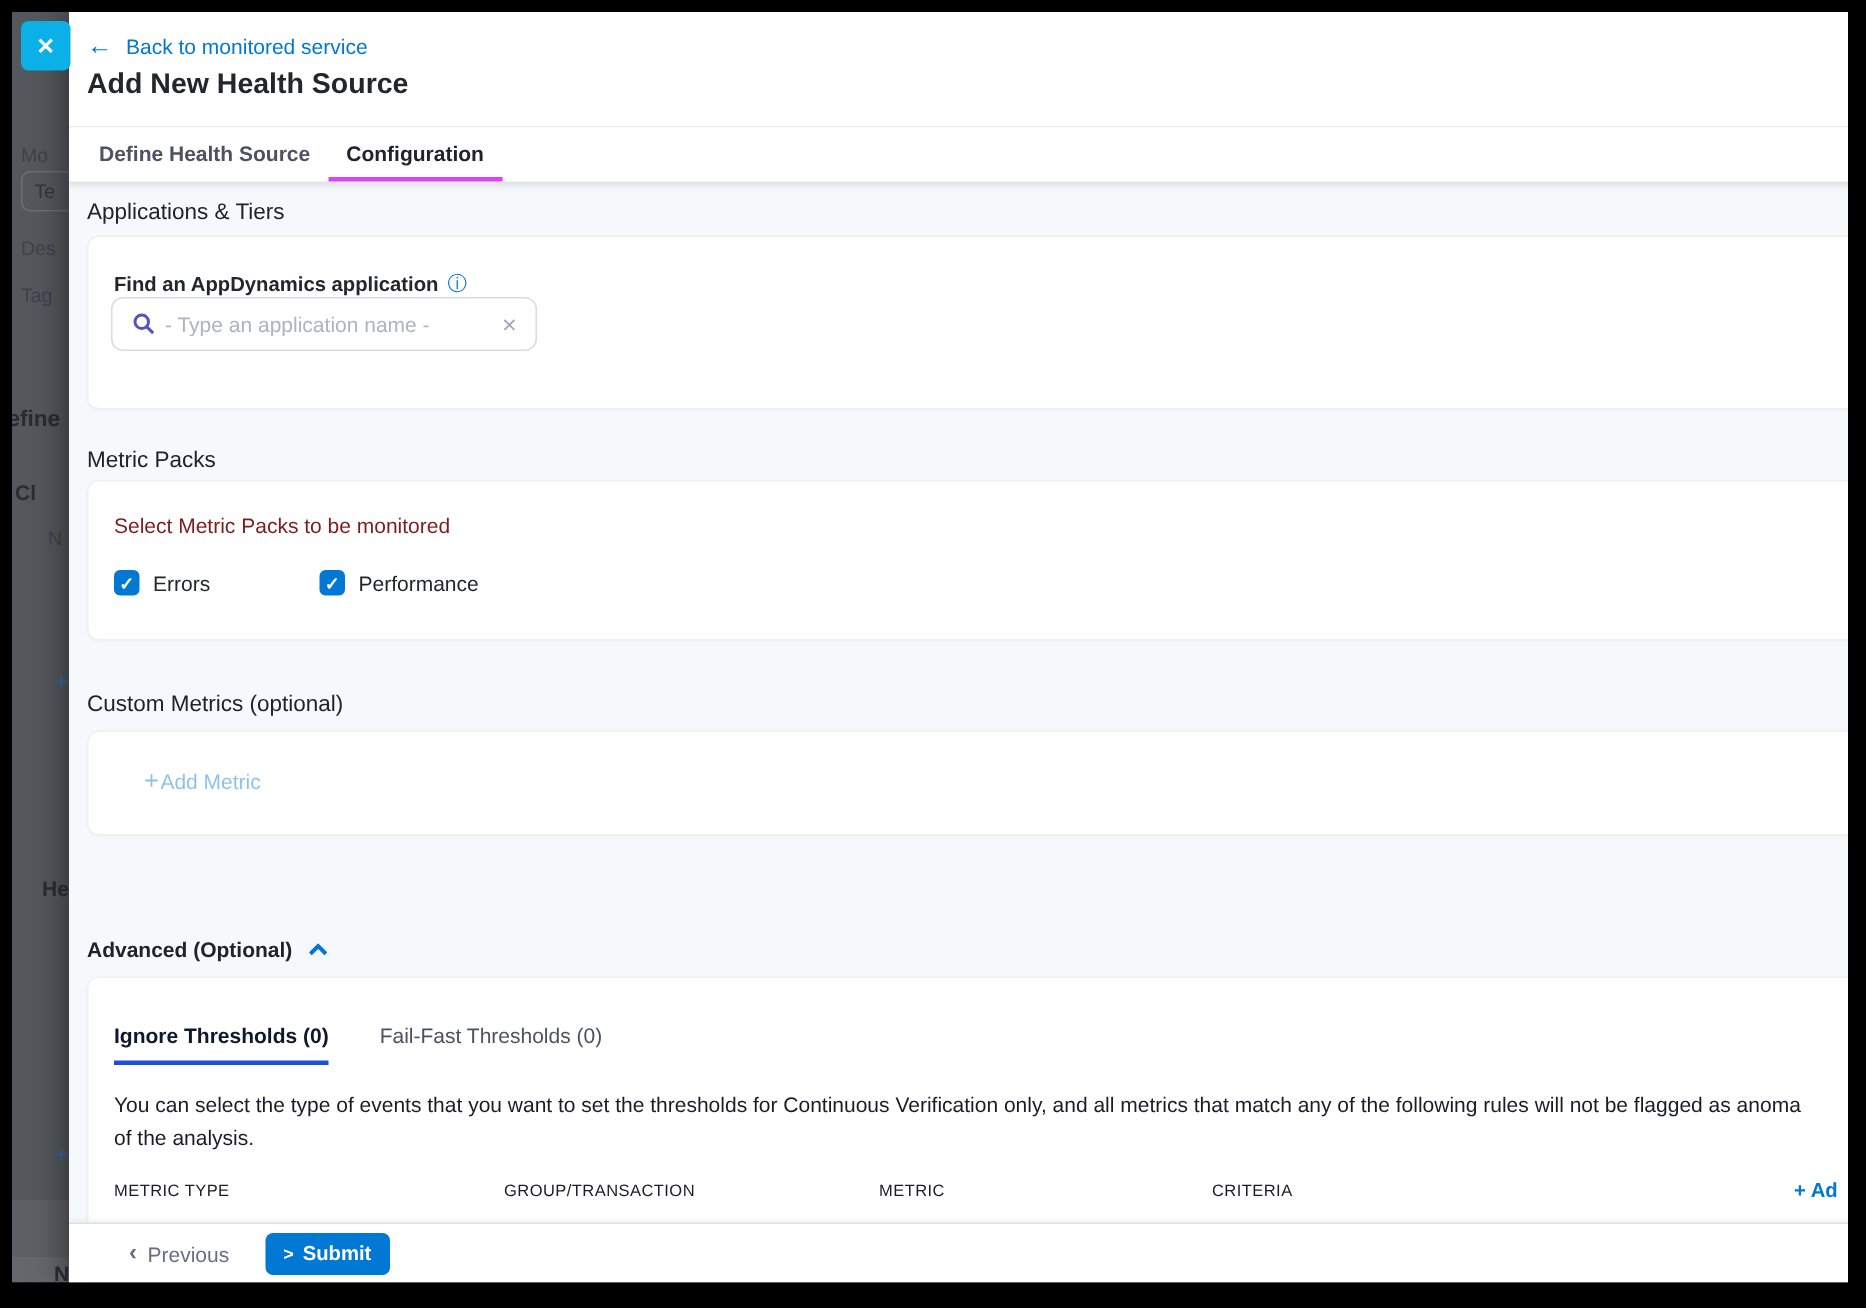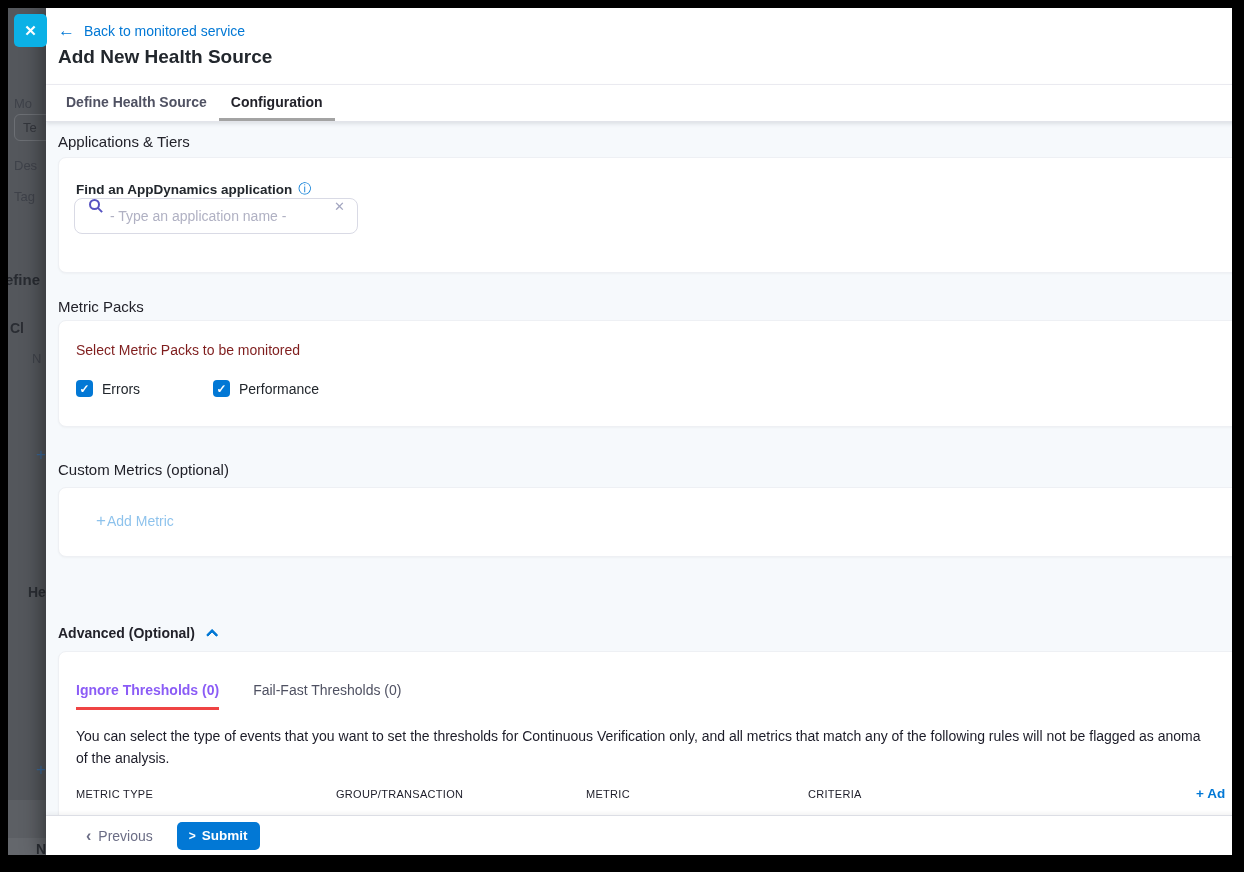--- a/index.html
+++ b/index.html
@@ -24,32 +24,32 @@
 
   
   .drawer{position:absolute;left:46px;top:8px;width:1454px;height:847px;background:#fff;box-shadow:-6px 0 18px rgba(0,0,0,.35);}
   .back-link{position:absolute;left:12px;top:15px;color:#0278d5;font-size:14px;display:flex;align-items:center;gap:9px;cursor:pointer;}
   .back-link .arrow{font-size:17px;line-height:14px;}
   .drawer-title{position:absolute;left:12px;top:38px;font-size:19px;font-weight:bold;color:#22272d;}
   .head-divider{position:absolute;left:0;top:76px;width:100%;height:1px;background:#ededf2;}
   .tabbar{position:absolute;left:0;top:77px;width:100%;height:37px;background:#fff;display:flex;align-items:stretch;padding-left:8px;
     border-bottom:1px solid #e2e4ea;box-shadow:0 2px 4px rgba(96,97,112,.16);z-index:5;}
   .tab{padding:0 12px;display:flex;align-items:center;font-size:14px;color:#4f5162;cursor:pointer;border-bottom:3px solid transparent;font-weight:bold;}
-  .tab.active{color:#22222a;font-weight:bold;border-bottom:3px solid #a3a3a3;}
+  .tab.active{color:#22222a;font-weight:bold;border-bottom:3px solid #d946ef;}
 
   .content{position:absolute;left:0;top:114px;width:100%;height:693px;background:#f6f9fc;}
   .section-h{position:absolute;left:12px;font-size:15px;color:#22222a;}
   .card{position:absolute;left:12px;width:1420px;background:#fff;border:1px solid #eef0f4;border-radius:8px;box-shadow:0 1px 2px rgba(40,41,61,.04);}
 
   
   .card1{top:35px;height:116px;}
   .field-label{position:absolute;left:17px;top:22px;font-size:13.5px;font-weight:bold;color:#22272d;display:flex;align-items:center;gap:6px;}
   .info-icon{color:#0278d5;font-size:13px;font-weight:normal;cursor:pointer;}
   .search-box{position:absolute;left:15px;top:40px;width:284px;height:36px;border:1px solid #d9dae5;border-radius:8px;background:#fff;
-    display:flex;padding:0 10px;}
+    display:flex;align-items:center;padding:0 10px;}
   .mag{width:11px;height:11px;border:2px solid #5552c1;border-radius:50%;position:relative;flex:0 0 auto;margin:0 4px 3px 4px;}
   .mag::after{content:'';position:absolute;width:6px;height:2px;background:#5552c1;transform:rotate(45deg);right:-5px;bottom:-3px;}
   .search-input{flex:1;border:none;outline:none;font-size:14px;color:#22272d;padding:0 6px;background:transparent;}
   .search-input::placeholder{color:#b0b1c3;}
   .clear-x{color:#a3a6c0;font-size:13px;cursor:pointer;padding:0 2px;}
 
   
   .card2{top:198px;height:107px;}
   .mp-sub{position:absolute;left:17px;top:21px;font-size:14px;color:#7f1d1d;}
   .check-row{position:absolute;left:17px;top:59px;display:flex;}
@@ -63,21 +63,21 @@
   .card3{top:365px;height:70px;}
   .add-metric{position:absolute;left:37px;top:23px;font-size:14px;color:rgba(2,120,213,.45);display:flex;align-items:center;cursor:pointer;}
   .add-metric .plus{font-size:17px;margin-right:1px;}
 
   
   .adv-h{position:absolute;left:12px;top:503px;font-size:14px;font-weight:bold;color:#22222a;display:flex;align-items:center;gap:14px;cursor:pointer;}
   .chev-up{width:9px;height:9px;border-left:3px solid #0278d5;border-top:3px solid #0278d5;transform:rotate(45deg) translateY(2px);border-radius:1px;}
   .card4{top:529px;height:172px;border-bottom-left-radius:0;border-bottom-right-radius:0;}
   .inner-tabs{position:absolute;left:17px;top:30px;display:flex;gap:34px;}
   .itab{font-size:14px;color:#4f5162;padding-bottom:9px;cursor:pointer;border-bottom:3px solid transparent;}
-  .itab.active{color:#8b5cf6;font-weight:bold;border-bottom:3px solid #ef4444;}
+  .itab.active{color:#0f172a;font-weight:bold;border-bottom:3px solid #1d4ed8;}
   .desc{position:absolute;left:17px;top:73px;font-size:14px;color:#1c1c28;line-height:22px;}
   .desc .l1{white-space:nowrap;}
   .th-row{position:absolute;top:136px;left:0;width:100%;height:16px;}
   .th{position:absolute;font-size:11px;font-weight:normal;color:#1c1c28;letter-spacing:.3px;white-space:nowrap;}
   .th.c0{left:17px;} .th.c1{left:277px;} .th.c2{left:527px;} .th.c3{left:749px;}
   .add-th{position:absolute;left:1137px;top:-2px;font-size:13.5px;font-weight:bold;color:#0278d5;white-space:nowrap;cursor:pointer;}
 
   
   .footer{position:absolute;left:0;top:807px;width:100%;height:40px;background:#fff;border-top:1px solid #dcdee5;
     box-shadow:0 -2px 4px rgba(0,0,0,.05);z-index:10;display:flex;align-items:center;}

